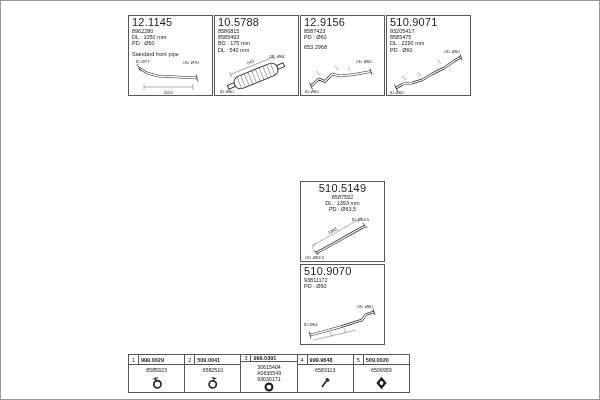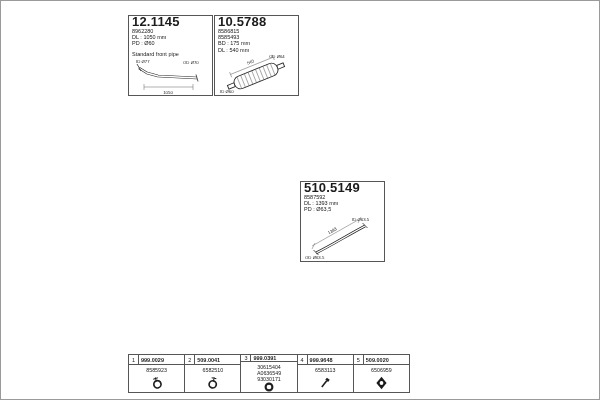--- a/index.html
+++ b/index.html
@@ -6,21 +6,21 @@
   #canvas {
     position:relative; width:600px; height:400px; background:#ffffff;
     font-family:"Liberation Sans", sans-serif; color:#1c1c1c;
     border:1px solid #9a9a9a; box-sizing:border-box; overflow:hidden;
   }
   .panel {
     position:absolute; width:85px; height:81px; box-sizing:border-box;
     border:1px solid #565656; background:#fff; padding:2px 3px;
     font-size:5.5px; line-height:6.4px;
   }
-  .cat {font-size:13px; font-weight:bold; line-height:8.5px; margin-bottom:1px; letter-spacing:.2px;}
+  .cat {font-size:11px; font-weight:normal; line-height:8.5px; margin-bottom:1px; letter-spacing:.2px;}
   .oe  {white-space:nowrap;}
   .note {margin-top:4px; white-space:nowrap;}
   .diag {position:absolute; left:1px; bottom:0;}
   svg text {font-size:4.3px; fill:#222; font-family:"Liberation Sans", sans-serif;}
   .pipe-o {fill:none; stroke:#2b2b2b; stroke-width:2.6; stroke-linejoin:round;}
   .pipe-i {fill:none; stroke:#ffffff; stroke-width:1.3; stroke-linejoin:round;}
   .thin  {stroke:#606060; stroke-width:0.5; fill:none;}
   .tick  {stroke:#2b2b2b; stroke-width:0.8; fill:none;}
   .mf    {fill:#ffffff; stroke:#2b2b2b; stroke-width:0.9;}
   
@@ -71,39 +71,81 @@
         <rect x="-30" y="-2" width="7" height="4" class="mf"></rect>
         <rect x="23" y="-2" width="7" height="4" class="mf"></rect>
         <rect x="-23" y="-6.5" width="46" height="13" rx="6" class="mf"></rect>
         <path class="thin" d="M-18,-6.3V6.3M-14,-6.5V6.5M-10,-6.5V6.5M-6,-6.5V6.5M-2,-6.5V6.5M2,-6.5V6.5M6,-6.5V6.5M10,-6.5V6.5M14,-6.5V6.5M18,-6.3V6.3"></path>
         <path class="thin" d="M-23,-11 L23,-11 M-23,-13.5 L-23,-8 M23,-13.5 L23,-8"></path>
         <text x="0" y="-13.5" text-anchor="middle">540</text>
       </g>
     </svg>
   </div>
 
-
-
-
-  <div class="panel" style="left:299px; top:180px;">
+  <div class="panel" style="left:299px; top:14px;">
+    <div class="cat">12.9156</div>
+    <div class="oe">8587423</div>
+    <div class="oe">PD : Ø60</div>
+    <div class="note">653 2968</div>
+    <svg class="diag" width="81" height="42" viewBox="0 0 81 42">
+      <text x="54" y="10">OD Ø60</text>
+      <text x="3" y="40">ID Ø60</text>
+      <path class="pipe-o" d="M9,33 L17,26 L23,28.5 L30,21 L38,23 L52,21.5 L69,18.5"></path>
+      <path class="pipe-i" d="M9,33 L17,26 L23,28.5 L30,21 L38,23 L52,21.5 L69,18.5"></path>
+      <path class="tick" d="M7.5,29.5 L10.5,36.5 M68,15.5 L70,22"></path>
+      <path class="thin" d="M14,18 L18,22 M33,13 L36,17 M46,14 L48,18"></path>
+    </svg>
+  </div>
+
+  <div class="panel" style="left:385px; top:14px;">
+    <div class="cat">510.9071</div>
+    <div class="oe">93205417</div>
+    <div class="oe">8585475</div>
+    <div class="oe">DL : 2290 mm</div>
+    <div class="oe">PD : Ø60</div>
+    <svg class="diag" width="81" height="50" viewBox="0 0 81 50">
+      <text x="56" y="8">OD Ø60</text>
+      <text x="2" y="49">ID Ø60</text>
+      <path class="pipe-o" d="M8,43 L15,39 L24,38 L34,35 L44,29 L56,23 L66,16 L73,12"></path>
+      <path class="pipe-i" d="M8,43 L15,39 L24,38 L34,35 L44,29 L56,23 L66,16 L73,12"></path>
+      <path class="tick" d="M6.5,39.5 L9.5,46.5 M72,9 L74,15.5"></path>
+      <path class="thin" d="M14,31 L18,35 M30,27 L33,31 M50,15 L53,19"></path>
+    </svg>
+  </div>
+
+
+  <div class="panel" style="left:299px; top:180px;text-align:center;">
     <div class="cat">510.5149</div>
     <div class="oe">8587592</div>
     <div class="oe">DL : 1393 mm</div>
     <div class="oe">PD : Ø63,5</div>
     <svg class="diag" width="81" height="48" viewBox="0 0 81 48">
       <text x="50" y="8">ID Ø63.5</text>
       <text x="3" y="46">OD Ø63.5</text>
       <path class="pipe-o" d="M14,40 C30,32 46,22 63,13"></path>
       <path class="pipe-i" d="M14,40 C30,32 46,22 63,13"></path>
       <path class="tick" d="M11.5,37 L16.5,42 M60.5,10 L65.5,15"></path>
       <path class="thin" d="M10,33 L56,7 M10,36 L13,30 M56,10 L59,4"></path>
       <text x="31" y="19" text-anchor="middle" transform="rotate(-29 31 19)">1393</text>
     </svg>
   </div>
 
+  <div class="panel" style="left:299px; top:263px;">
+    <div class="cat">510.9070</div>
+    <div class="oe">93811172</div>
+    <div class="oe">PD : Ø60</div>
+    <svg class="diag" width="81" height="46" viewBox="0 0 81 46">
+      <text x="55" y="10">OD Ø60</text>
+      <text x="2" y="28">ID Ø64</text>
+      <path class="pipe-o" d="M8,37 L22,33.5 L38,29 L52,24.5 L60,22 L64,16.5 L72,14"></path>
+      <path class="pipe-i" d="M8,37 L22,33.5 L38,29 L52,24.5 L60,22 L64,16.5 L72,14"></path>
+      <path class="tick" d="M7,33.5 L9,40.5 M71,10.5 L73,17"></path>
+      <path class="thin" d="M12,42 L54,32 M28,34 L30,38.5 M42,30.5 L44,35"></path>
+    </svg>
+  </div>
 
   <div class="bt">
 
     <div class="bt-col">
       <div class="bt-head">
         <span class="bt-no">1</span>
         <span class="bt-ref">999.0029</span>
       </div>
       <div class="bt-body">
         <span>8585923</span>

